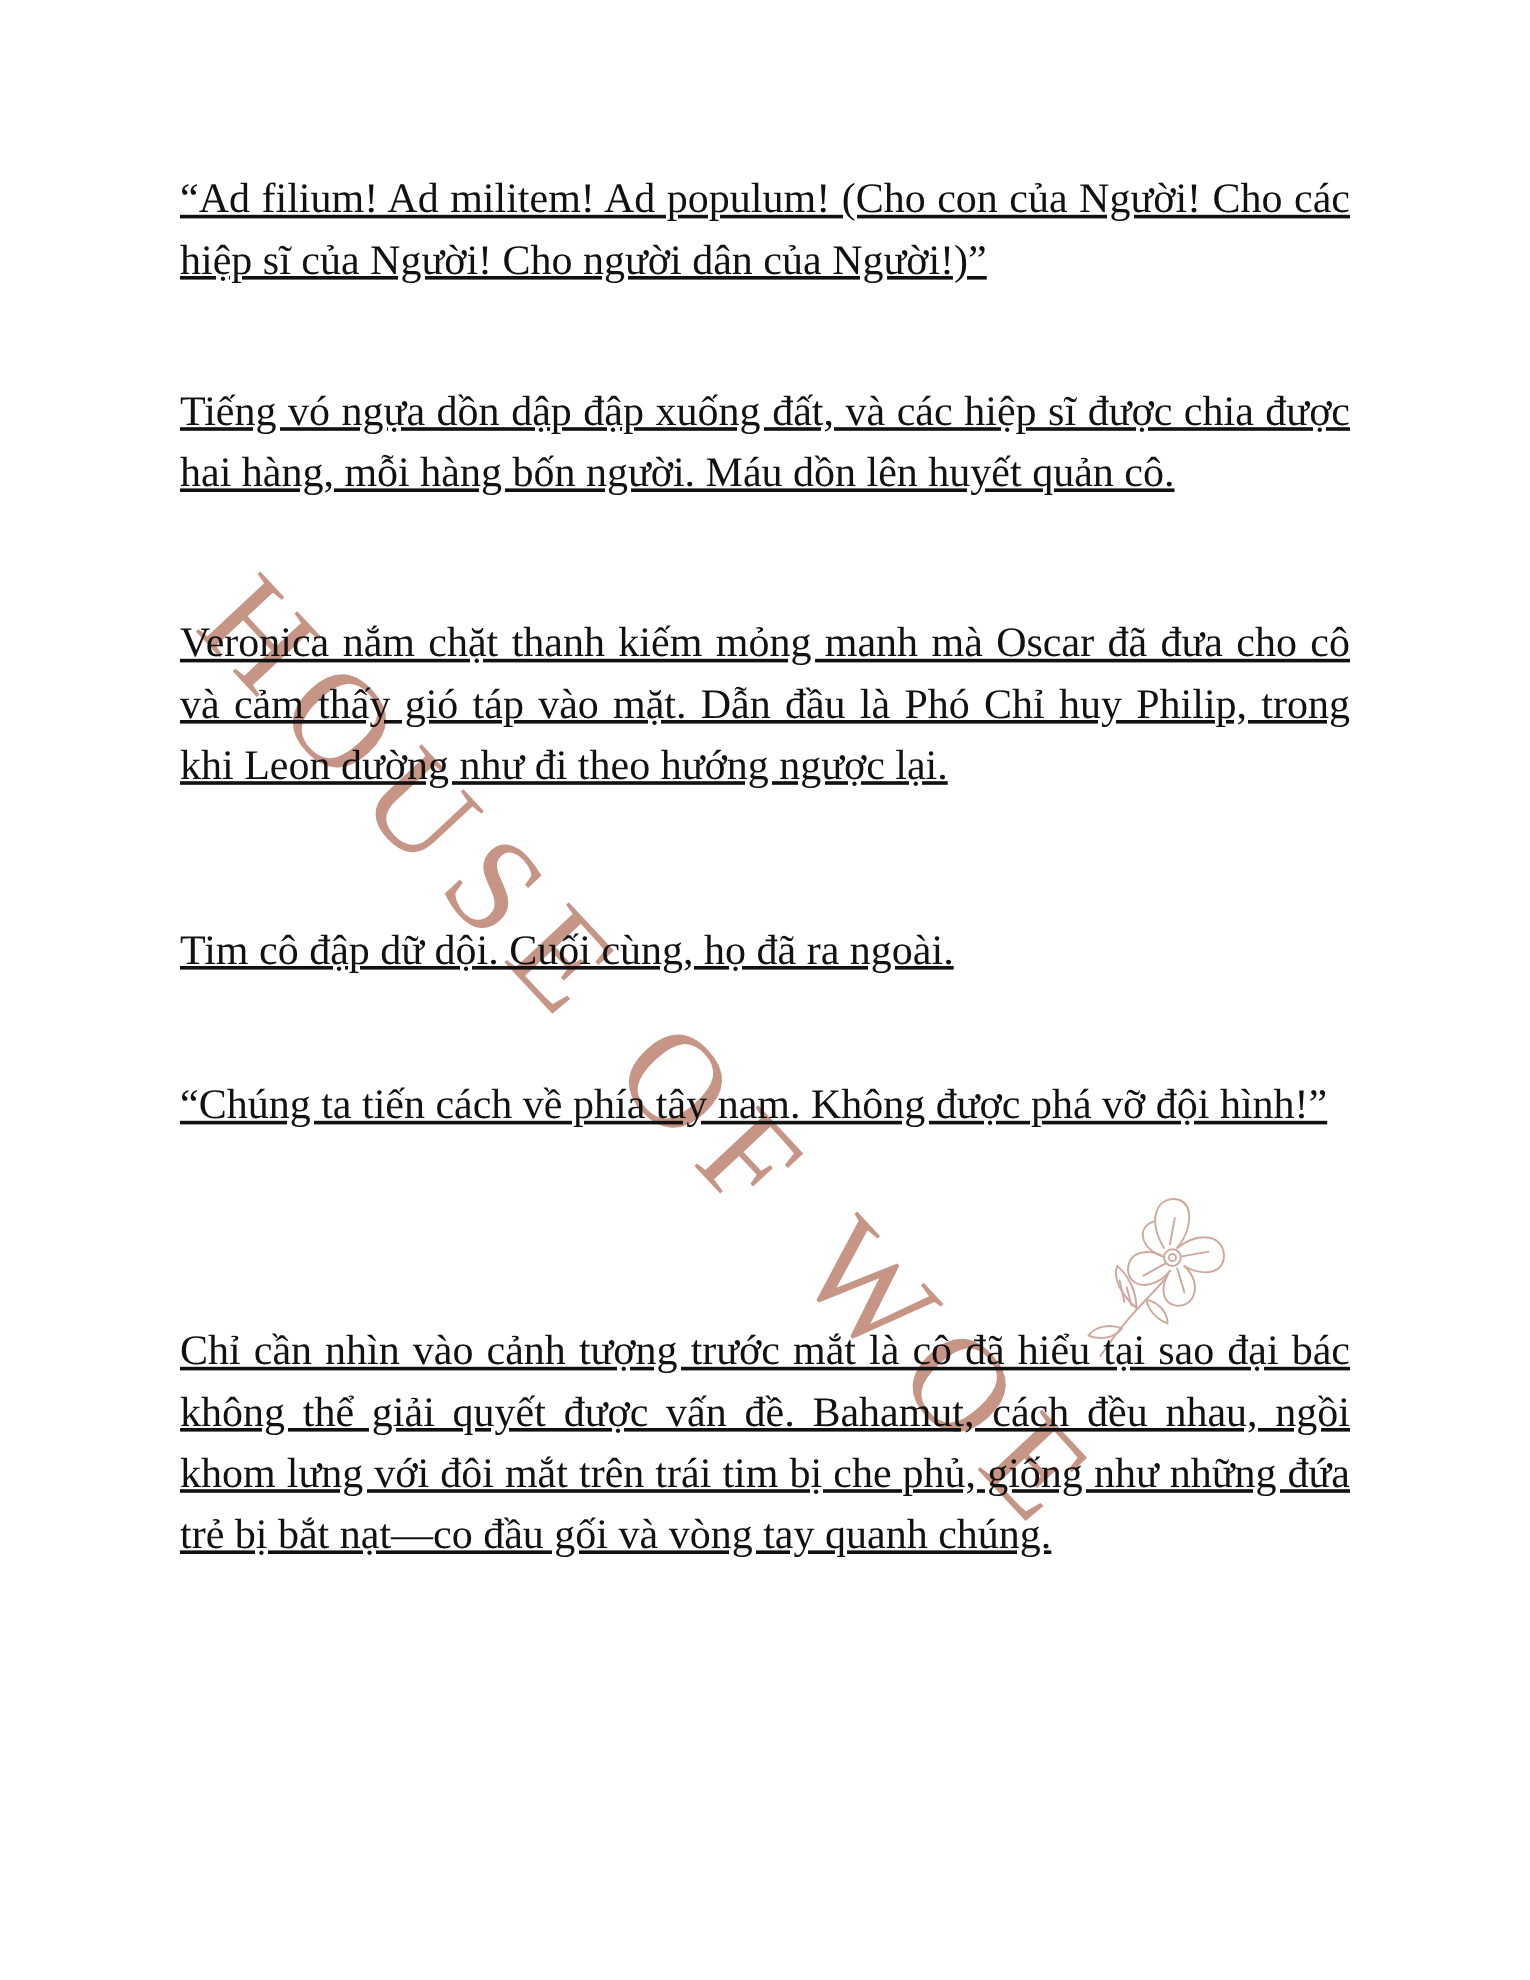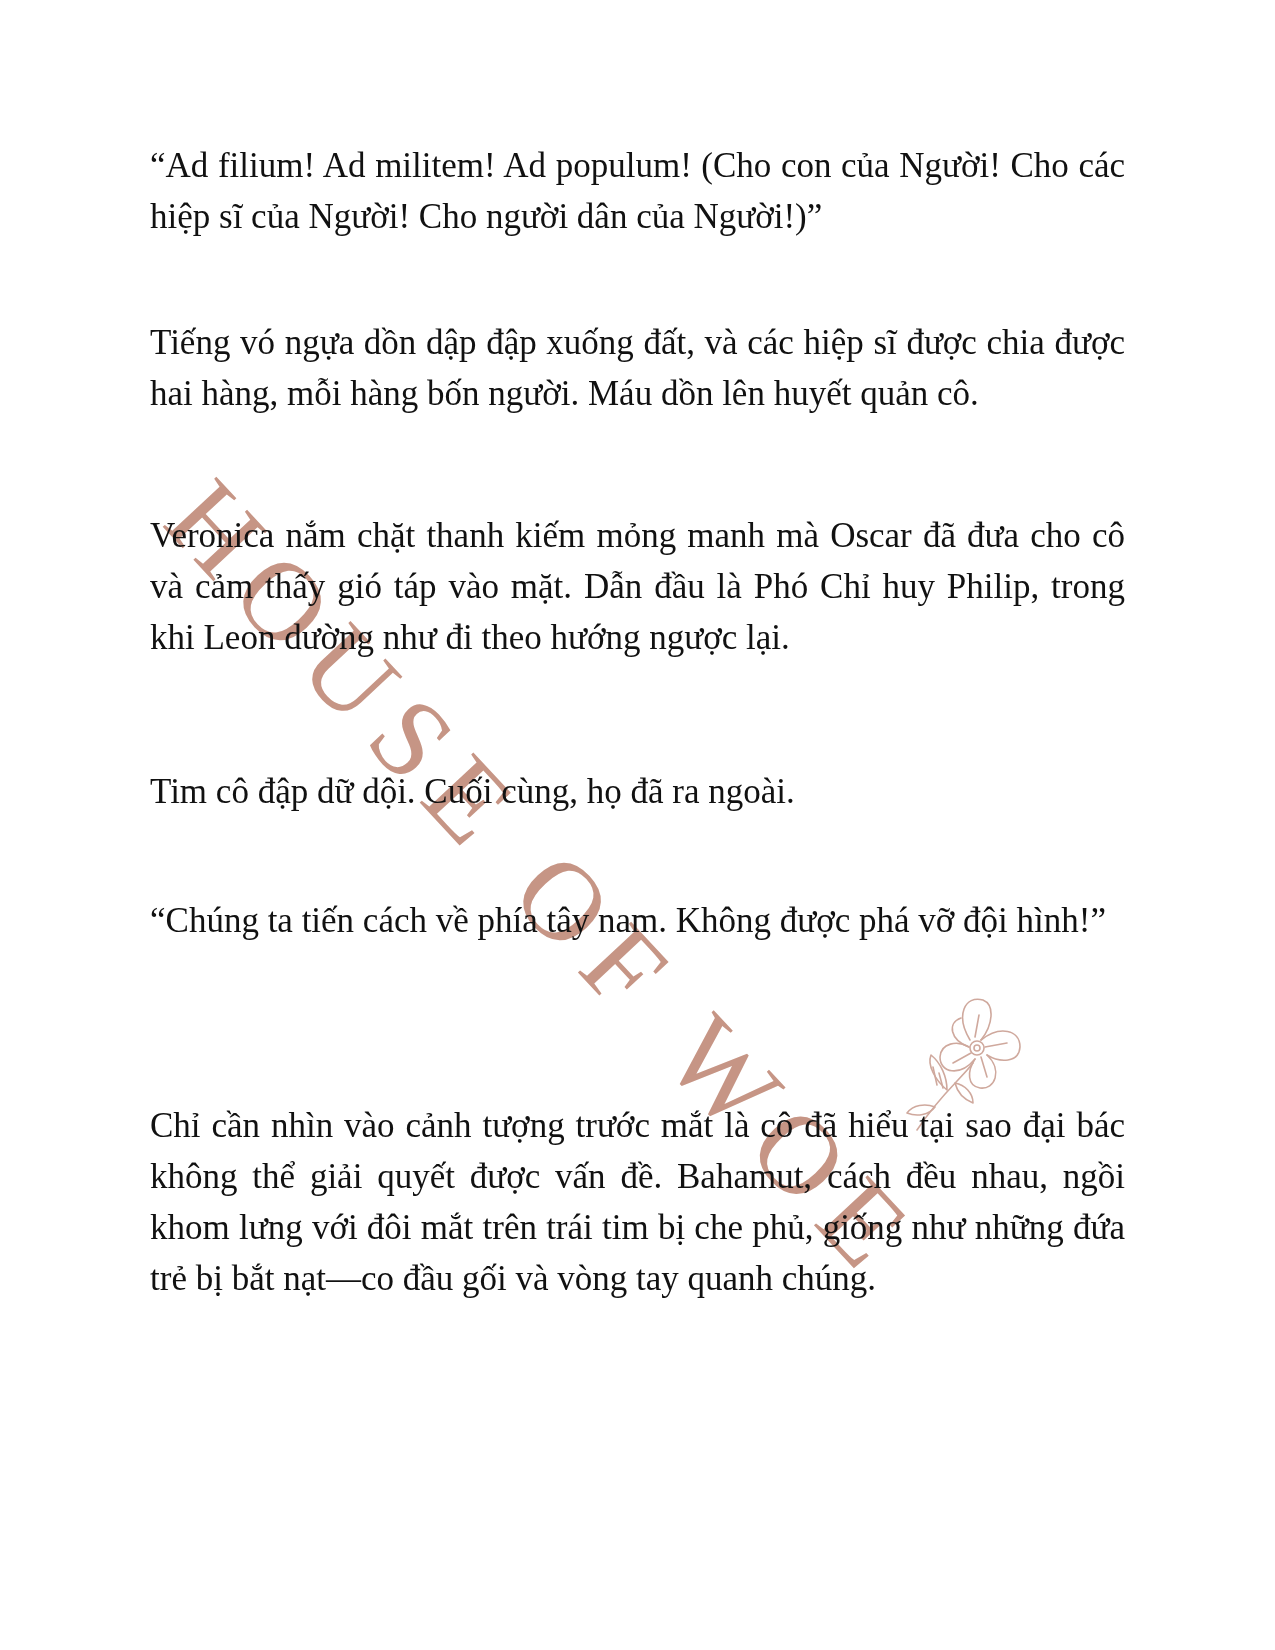--- a/index.html
+++ b/index.html
@@ -26,20 +26,21 @@
       left: 150px;
       width: 975px;
       font-size: 35px;
       line-height: 51px;
       text-align: justify;
       text-align-last: left;
       margin: 0;
       letter-spacing: 0px;
       font-stretch: condensed;
       z-index: 2;
+      text-decoration: underline;
     }
     .watermark {
       position: absolute;
       left: 0; top: 0;
       width: 1275px;
       height: 1650px;
       pointer-events: none;
       z-index: 1;
     }
     .wm-text {

